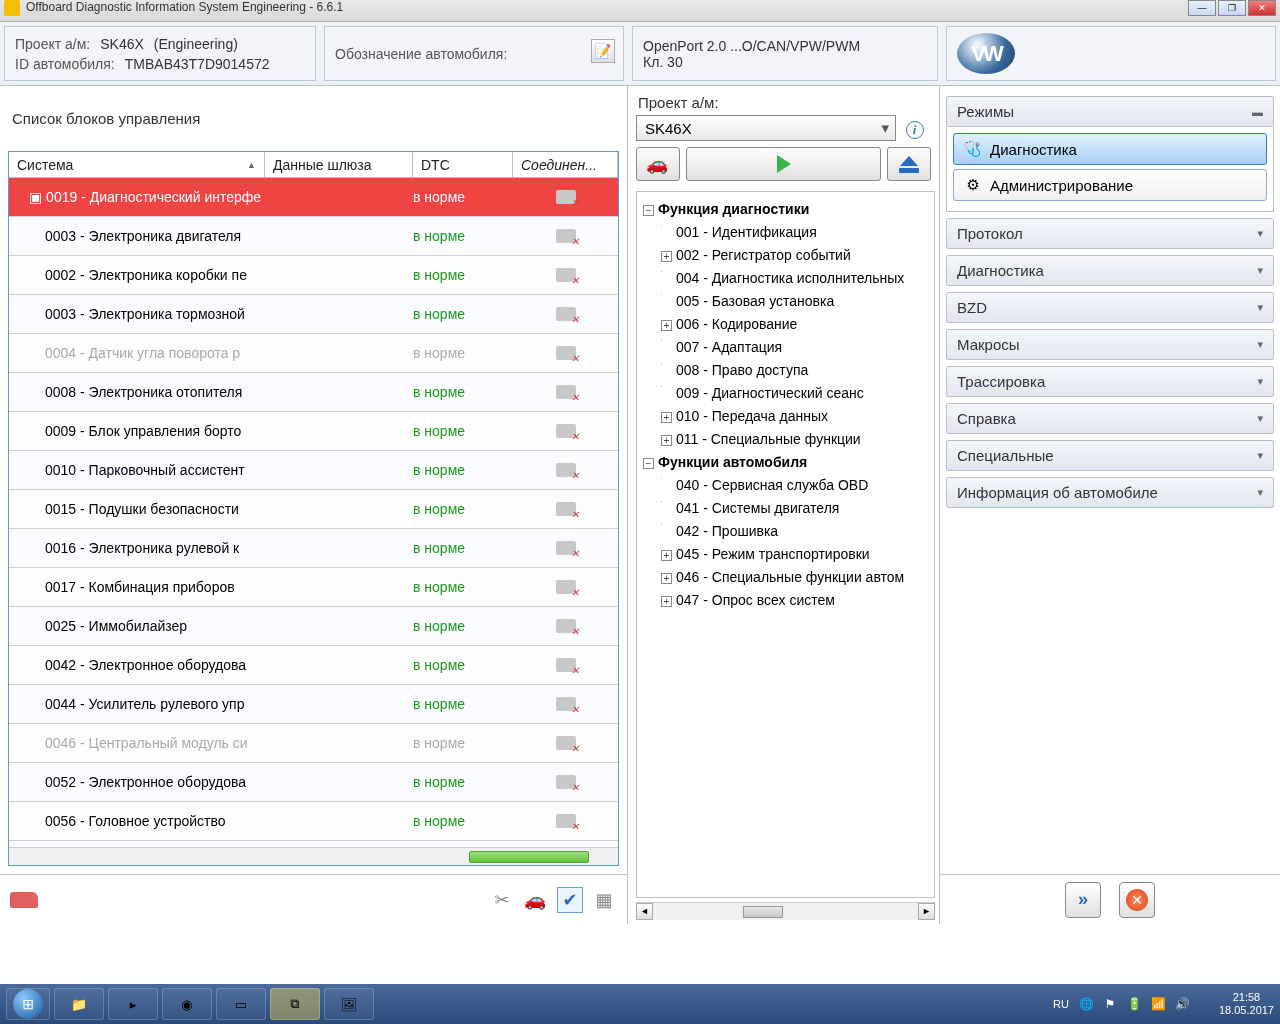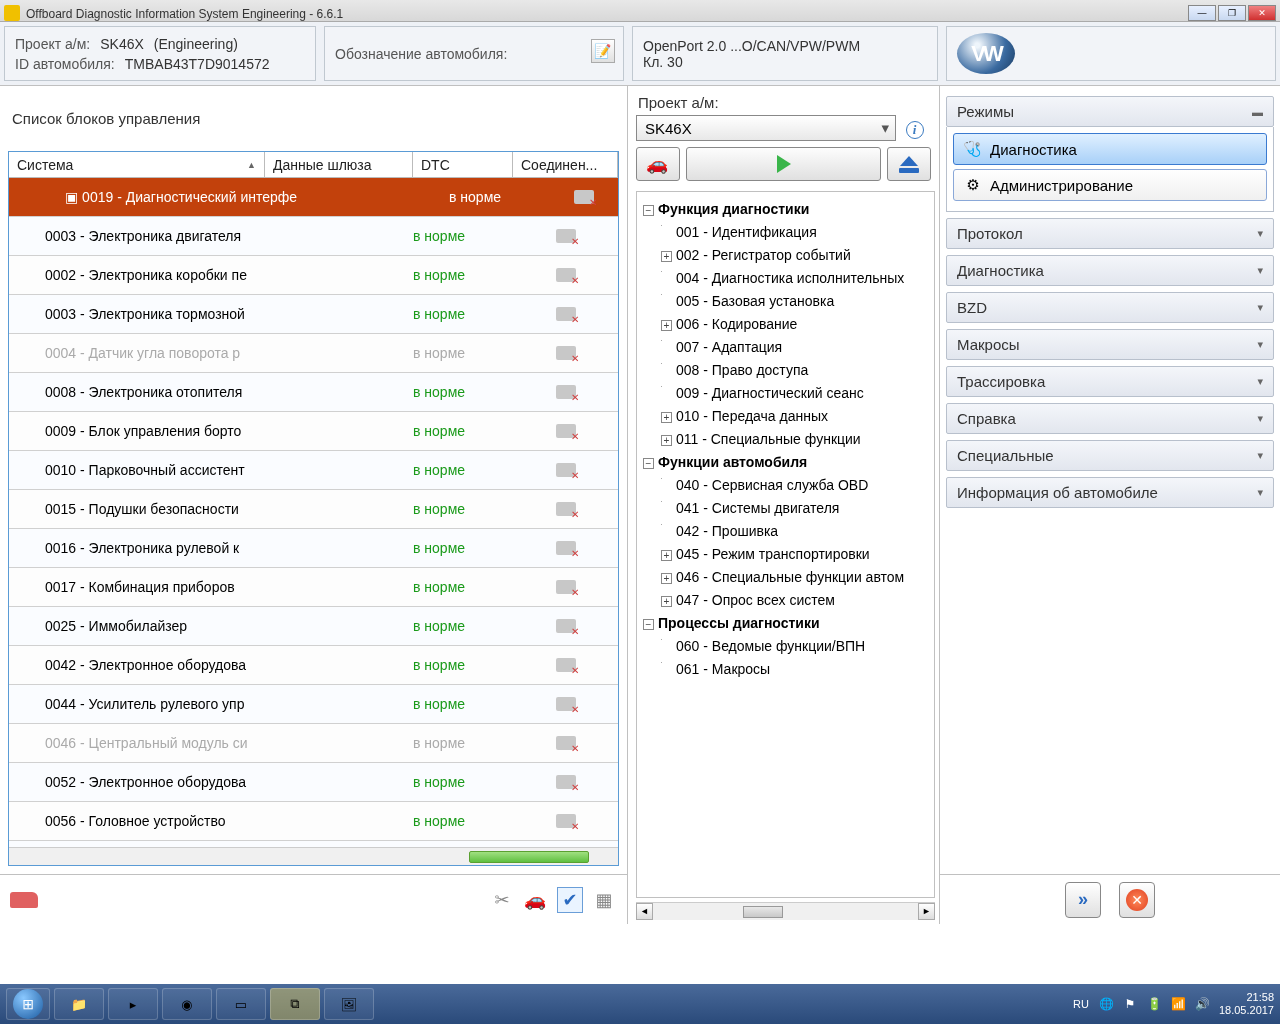--- a/index.html
+++ b/index.html
@@ -1,19 +1,19 @@
 <!DOCTYPE html>
 <html><head>
 <meta charset="utf-8">
 <style>
 * { box-sizing: border-box; margin: 0; padding: 0; font-family: "Segoe UI", Tahoma, sans-serif; }
 body { width: 1280px; height: 1024px; background: #fff; overflow: hidden; font-size: 13px; }
 
 
-.titlebar { height: 22px; background: linear-gradient(#e8e8e8,#d8d8d8); border-bottom:1px solid #aaa; display:flex; align-items:flex-end; padding:0 4px; }
+.titlebar { height: 22px; background: linear-gradient(#e8e8e8,#d8d8d8); border-bottom:1px solid #aaa; display:flex; align-items:flex-start; padding:0 4px; }
 .titlebar .appicon { width:16px; height:16px; background:#f0c000; border-radius:2px; margin-right:6px; position:relative; }
 .titlebar .title { font-size:12px; color:#333; }
 .titlebar .winbtns { margin-left:auto; display:flex; gap:2px; }
 .titlebar .winbtn { width:28px; height:16px; border:1px solid #888; background:linear-gradient(#e8f0ff,#c8d8f0); font-size:9px; text-align:center; line-height:14px; }
 .titlebar .winbtn.close { background:linear-gradient(#f08080,#d03030); color:#fff; }
 
 
 .header { height: 64px; background:#eef1f6; display:flex; border-bottom:1px solid #c0c0c0; }
 .header-box { border:1px solid #c0c8d0; margin:4px; padding:6px 10px; background:#f2f4f8; display:flex; flex-direction:column; justify-content:center; font-size:14px; color:#333; }
 .hb1 { width:312px; }
@@ -30,25 +30,25 @@
 .col-left { width:628px; display:flex; flex-direction:column; border-right:1px solid #c0c0c0; }
 .col-mid  { width:312px; display:flex; flex-direction:column; border-right:1px solid #c0c0c0; }
 .col-right{ flex:1; display:flex; flex-direction:column; }
 
 .panel-title { padding:24px 12px; font-size:15px; color:#333; }
 
 
 .ecu-table { flex:1; margin:0 8px 8px 8px; border:1px solid #5a9bd5; overflow:hidden; display:flex; flex-direction:column; }
 .ecu-head { display:flex; background:#fff; border-bottom:1px solid #bbb; height:26px; }
 .ecu-head div { padding:4px 8px; border-right:1px solid #bbb; font-size:14px; color:#222; display:flex; align-items:center; }
-.col-sys { width:256px; } .col-gw { width:148px; } .col-dtc { width:100px; } .col-conn { flex:1; }
+.col-sys { width:256px; } .col-gw { width:148px; } .col-dtc { width:100px; } .col-conn { flex:1;font-style:italic; }
 .ecu-body { flex:1; overflow-y:auto; overflow-x:hidden; }
 .ecu-row { display:flex; height:39px; border-bottom:1px solid #d0d0d0; align-items:center; background:#fdfdfd; }
 .ecu-row:nth-child(even){ background:#fafcff; }
-.ecu-row.sel { background:#c2410c; color:#fff;padding-left:36px; }
+.ecu-row.sel { background:#ef4444; color:#fff; }
 .ecu-row.sel .dtc { color:#fff; }
 .ecu-row .col-sys { padding-left:36px; font-size:14px; white-space:nowrap; overflow:hidden; }
 .ecu-row.sel .col-sys { padding-left:20px; }
 .ecu-row.disabled .col-sys, .ecu-row.disabled .dtc { color:#aaa; }
 .dtc { color:#1a9a1a; font-size:14px; }
 .conn-icon { width:20px; height:14px; background:#c8c8c8; border-radius:2px; position:relative; margin:0 auto; }
 .conn-icon::after { content:"✕"; position:absolute; right:-4px; bottom:-4px; color:#d04040; font-size:10px; }
 .sort-ind { font-size:9px; margin-left:auto; color:#666; }
 .hscroll { height:18px; background:#f0f0f0; border-top:1px solid #ccc; position:relative; }
 .hscroll .thumb { position:absolute; left:460px; width:120px; height:12px; top:3px; background:linear-gradient(#a0e080,#60c040); border:1px solid #5aa030; border-radius:2px; }
@@ -101,21 +101,21 @@
 .rnd-btn { width:36px; height:36px; border:1px solid #888; border-radius:4px; background:linear-gradient(#fff,#e0e0e0); display:flex; align-items:center; justify-content:center; font-size:18px; }
 .rnd-btn.fwd { color:#2a6ac0; font-weight:bold; }
 .rnd-btn.stop .circ { width:22px; height:22px; border-radius:50%; background:radial-gradient(#ff8a5a,#e04020); color:#fff; display:flex; align-items:center; justify-content:center; font-size:14px; }
 
 
 .taskbar { position:absolute; bottom:0; left:0; right:0; height:40px; background:linear-gradient(#4a6a9a,#2a4a7a); display:flex; align-items:center; padding:0 6px; gap:4px; }
 .tb-btn { width:50px; height:32px; border:1px solid rgba(255,255,255,.2); border-radius:3px; display:flex; align-items:center; justify-content:center; background:rgba(255,255,255,.05); }
 .tb-btn.start { width:44px; }
 .orb { width:30px; height:30px; border-radius:50%; background:radial-gradient(circle at 35% 30%,#8ac8ff,#1a5aa0); display:flex; align-items:center; justify-content:center; color:#fff; font-size:14px; }
 .tb-tray { margin-left:auto; display:flex; align-items:center; gap:10px; color:#fff; font-size:11px; }
-.tb-time { text-align:right; line-height:13px; }
+.tb-time { text-align:center; line-height:13px;margin-left:20px; }
 .tray-ic { width:14px; height:14px; color:#fff; font-size:12px; text-align:center; }
 </style>
 </head>
 <body>
 
 <div class="titlebar">
   <div class="appicon"></div>
   <div class="title">Offboard Diagnostic Information System Engineering - 6.6.1</div>
   <div class="winbtns">
     <div class="winbtn">—</div>
@@ -367,26 +367,20 @@
         <ul>
           <li><span class="tg">−</span><b>Функции автомобиля</b><ul>
               <li><span class="dot"></span><span>040 - Сервисная служба OBD</span></li>
               <li><span class="dot"></span><span>041 - Системы двигателя</span></li>
               <li><span class="dot"></span><span>042 - Прошивка</span></li>
               <li><span class="tg">+</span><span>045 - Режим транспортировки</span></li>
               <li><span class="tg">+</span><span>046 - Специальные функции автом</span></li>
               <li><span class="tg">+</span><span>047 - Опрос всех систем</span></li>
             </ul></li>
         </ul>
-        <ul>
-          <li><span class="tg">−</span><b>Процессы диагностики</b><ul>
-              <li><span class="dot"></span><span>060 - Ведомые функции/ВПН</span></li>
-              <li><span class="dot"></span><span>061 - Макросы</span></li>
-            </ul></li>
-        </ul>
       </div>
     <div class="tree-scroll">
       <div class="arrow">◄</div>
       <div class="track">
           <div class="thumb"></div>
         </div>
       <div class="arrow">►</div>
     </div>
   </div>
 

